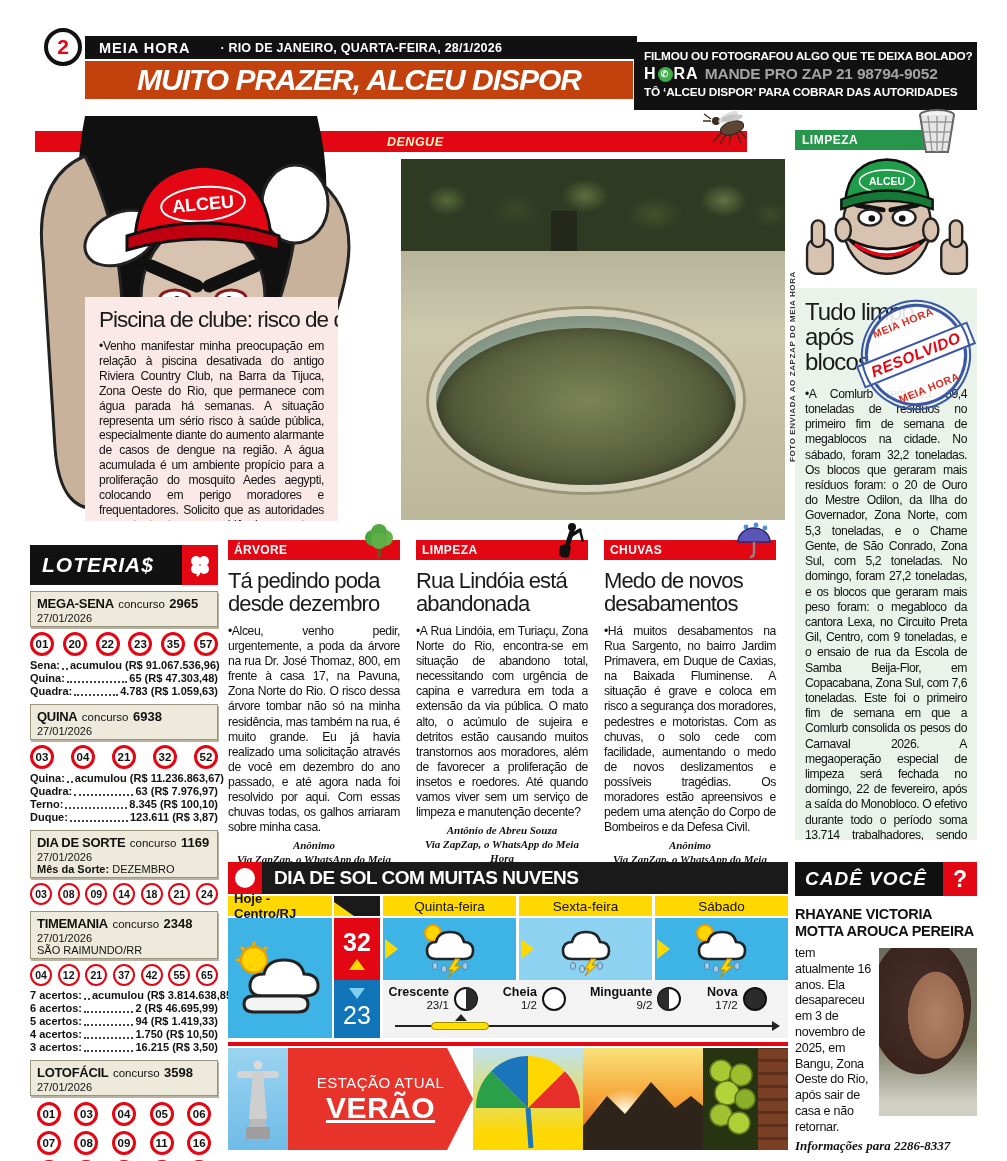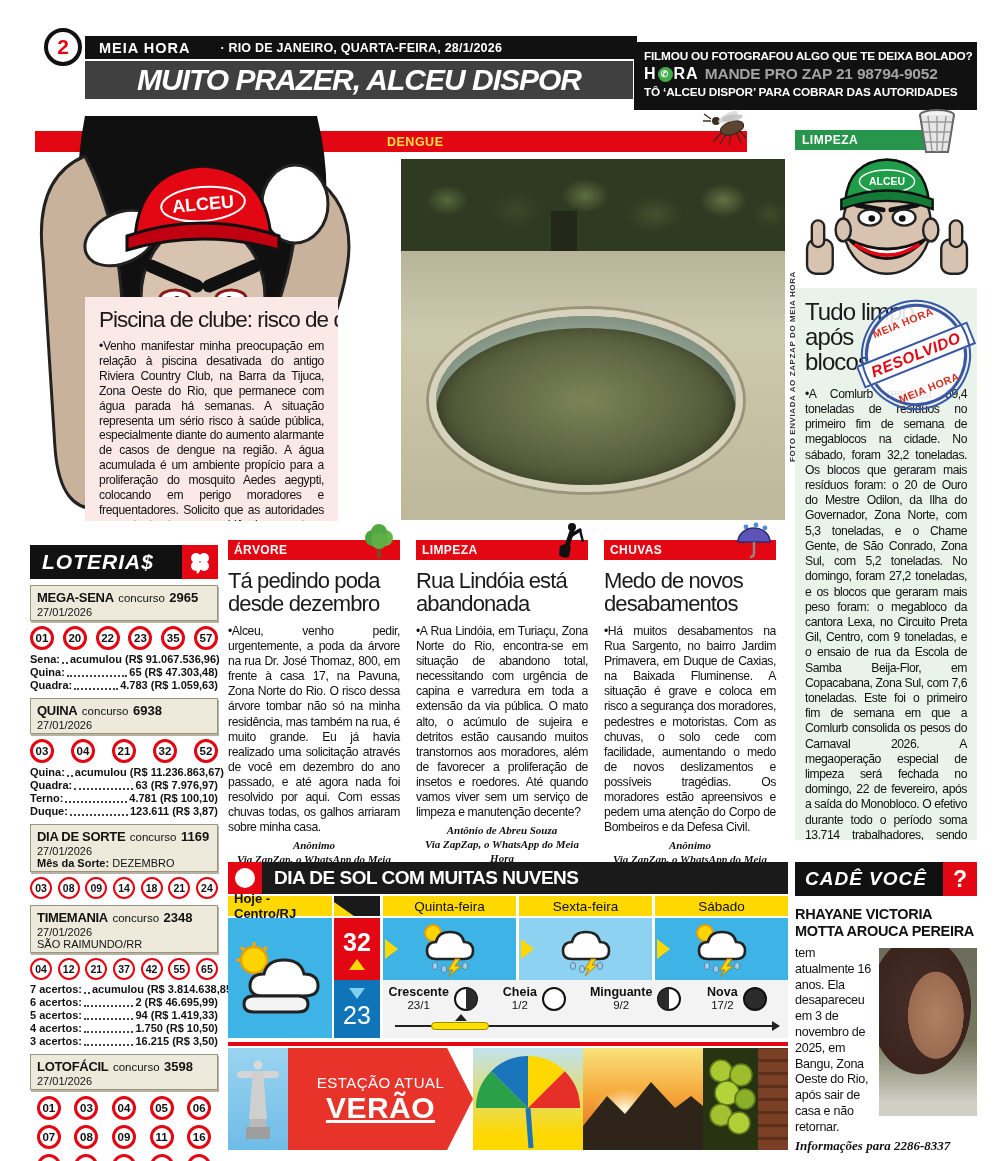--- a/index.html
+++ b/index.html
@@ -9,35 +9,35 @@
   .abs { position:absolute; }
 
   
   .page-circle { left:44px; top:28px; width:38px; height:38px; border:4px solid #111; border-radius:50%;
     background:#fff; display:flex; align-items:center; justify-content:center;
     font-weight:bold; font-size:21px; color:#e30613; z-index:5; }
   .masthead-bar { left:85px; top:36px; width:552px; height:23px; background:#111; color:#fff;
     display:flex; align-items:center; padding-left:14px; gap:7px; }
   .mh-strong { font-weight:bold; font-size:14.5px; letter-spacing:1px; }
   .mh-date { font-size:12.5px; font-weight:bold; letter-spacing:0.2px;margin-left:23px; }
-  .red-banner { left:85px; top:61px; width:548px; height:38px; background:#404040; color:#fff;
+  .red-banner { left:85px; top:61px; width:548px; height:38px; background:#c2410c; color:#fff;
     display:flex; align-items:center; justify-content:center;
     font-style:italic; font-weight:bold; font-size:30px; letter-spacing:-1px; }
   .zap-box { left:634px; top:42px; width:343px; height:68px; background:#111; color:#fff; padding:7px 10px 0 10px; }
   .zap-l1, .zap-l3 { font-size:11.8px; font-weight:bold; letter-spacing:-0.2px; white-space:nowrap; }
   .zap-l2 { display:flex; align-items:center; gap:6px; margin:2px 0; }
   .hora-logo { font-weight:bold; font-size:16px; letter-spacing:1px; display:flex; align-items:center; }
   .wa-dot { width:15px; height:15px; border-radius:50%; background:#3fae49; display:inline-flex;
     align-items:center; justify-content:center; color:#fff; font-size:9px; margin:0 1px; }
   .zap-orange { color:#a3a3a3; font-weight:bold; font-size:15.5px; white-space:nowrap; letter-spacing:-0.2px; }
 
   
   .dengue-bar { left:35px; top:131px; width:712px; height:21px; background:#e30613; z-index:1;
     display:flex; align-items:center; }
-  .dengue-label { margin-left:352px; color:#fde047; font-weight:bold; font-size:12.5px; letter-spacing:0.5px; }
+  .dengue-label { margin-left:352px; color:#fef9c3; font-weight:bold; font-size:12.5px; letter-spacing:0.5px;font-style:italic; }
   .mosquito { left:702px; top:108px; z-index:2; }
   .cartoon1 { left:25px; top:116px; width:350px; height:406px; z-index:2; }
   .pink-box { left:85px; top:297px; width:253px; height:224px; background:#fbe9e8; z-index:3;
     padding:10px 14px 8px 14px; overflow:hidden; }
   .pink-title { font-size:22.5px; letter-spacing:-1px; color:#1a1a1a; margin-bottom:6px; white-space:nowrap; }
   .pink-body { font-size:12.1px; line-height:14.9px; letter-spacing:-0.35px; text-align:justify; }
   .byline-serif { font-family:"Liberation Serif", serif; font-style:italic; font-weight:bold; }
   .pink-byline { margin-top:8px; font-size:12.5px; text-align:center; }
   .pool-photo { left:401px; top:159px; width:384px; height:361px; background:#c6c2a6; overflow:hidden; z-index:1; }
   .trees { position:absolute; left:0; top:0; right:0; height:92px; background:#2f3a22;
@@ -69,21 +69,21 @@
   .stamp { position:absolute; right:0px; top:4px; width:102px; height:102px; transform:rotate(-22deg); z-index:3; }
   .stamp-ring { width:100%; height:100%; border:3px solid #3a57a5; outline:2px solid #3a57a5; outline-offset:2px;
     border-radius:50%; background:rgba(255,255,255,0.88); display:flex; flex-direction:column;
     justify-content:space-between; align-items:center; padding:7px 0; overflow:visible; }
   .stamp-top,.stamp-bottom { color:#d42b20; font-weight:bold; font-size:10.5px; letter-spacing:0.5px; white-space:nowrap; }
   .stamp-band { background:#fff; border:2px solid #3a57a5; color:#e30613; font-weight:bold; font-style:italic;
     font-size:15.5px; padding:1px 8px; width:124%; text-align:center; letter-spacing:0.5px; }
 
   
   .loterias { left:30px; top:545px; width:188px; }
-  .lot-bar { display:flex; height:34px; }
+  .lot-bar { display:flex; height:40px; }
   .lot-title { flex:1; background:#111; color:#fff; font-style:italic; font-weight:bold; font-size:21px;
     display:flex; align-items:center; padding-left:12px; letter-spacing:1px; }
   .lot-clover { width:36px; background:#e30613; display:flex; align-items:center; justify-content:center; }
   .lot-head { background:#edeadc; border:1px solid #98947f; box-shadow:1px 2px 0 #b7b3a0;
     padding:2px 6px; margin-top:6px; }
   .g-name { font-weight:bold; font-size:13px; letter-spacing:-0.3px; }
   .g-clabel { font-size:11.5px; }
   .g-cnum { font-weight:bold; font-size:13px; }
   .g-date { font-size:11px; line-height:12px; }
   .g-extra { font-size:11px; line-height:12px; }
@@ -133,21 +133,21 @@
     border-top:11px solid #7fd0f0; margin-bottom:2px; }
   .w-daysarea { flex:1; display:flex; flex-direction:column; }
   .w-iconrow { display:flex; height:62px; }
   .w-daycell { flex:1; background:#3db3e6; margin-left:3px; position:relative; display:flex; align-items:center; justify-content:center; }
   .w-daycell.lighter { background:#8ed2f2; }
   .w-daycell::before { content:""; position:absolute; left:2px; top:50%; transform:translateY(-50%);
     border-top:10px solid transparent; border-bottom:10px solid transparent; border-left:13px solid #ffd800; }
   .w-moonrow { flex:1; background:#f3f3f3; margin-left:3px; position:relative; display:flex;
     align-items:flex-start; padding-top:6px; }
   .moon-item { flex:1; display:flex; align-items:center; justify-content:center; gap:4px; }
-  .moon-text { text-align:center; }
+  .moon-text { text-align:right; }
   .moon-name { font-size:12.5px; font-weight:bold; line-height:13px; }
   .moon-date { font-size:11.5px; line-height:13px; }
   .timeline { position:absolute; left:12px; right:10px; bottom:7px; height:10px; }
   .timeline .line { position:absolute; left:0; right:0; top:4px; height:2px; background:#222; }
   .timeline .arrow { position:absolute; right:-2px; top:0px; border-top:5px solid transparent; border-bottom:5px solid transparent; border-left:8px solid #222; }
   .timeline .slider { position:absolute; left:36px; top:1px; width:58px; height:8px; background:#ffe000; border:1px solid #a08a00; border-radius:4px; }
   .timeline .pointer { position:absolute; left:60px; top:-7px; border-left:6px solid transparent; border-right:6px solid transparent; border-bottom:7px solid #222; }
   .w-sep { height:4px; background:#e30613; margin-top:4px; }
   .w-season { display:flex; height:102px; margin-top:2px; overflow:hidden; }
   .sea-sky { width:60px; background:linear-gradient(180deg,#9bd4f0,#6fbce8); display:flex; align-items:center; justify-content:center; }
@@ -366,21 +366,21 @@
         <span class="pval">acumulou (R$ 11.236.863,67)</span>
       </div>
     <div class="pline">
         <span class="plabel">Quadra:</span>
         <span class="dots"></span>
         <span class="pval">63 (R$ 7.976,97)</span>
       </div>
     <div class="pline">
         <span class="plabel">Terno:</span>
         <span class="dots"></span>
-        <span class="pval">4.781 (R$ 100,10)</span>
+        <span class="pval">8.345 (R$ 100,10)</span>
       </div>
     <div class="pline">
         <span class="plabel">Duque:</span>
         <span class="dots"></span>
         <span class="pval">123.611 (R$ 3,87)</span>
       </div>
 
     <div class="lot-head">
       <div><span class="g-name">DIA DE SORTE</span> <span class="g-clabel">concurso</span> <span class="g-cnum">1169</span></div>
       <div class="g-date">27/01/2026</div>

